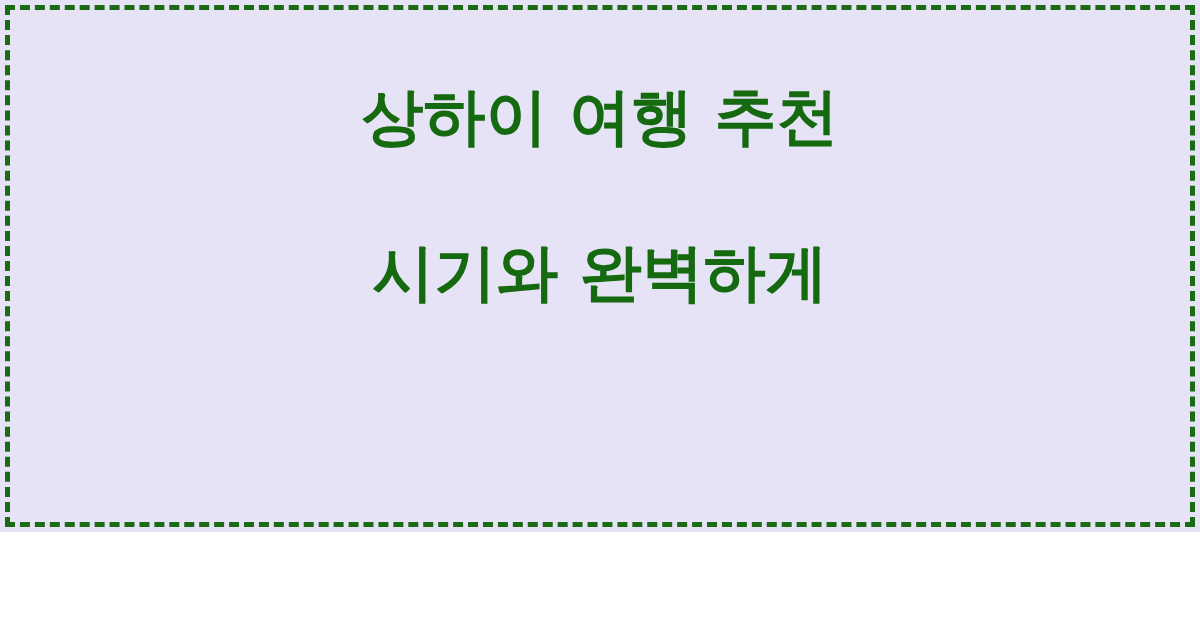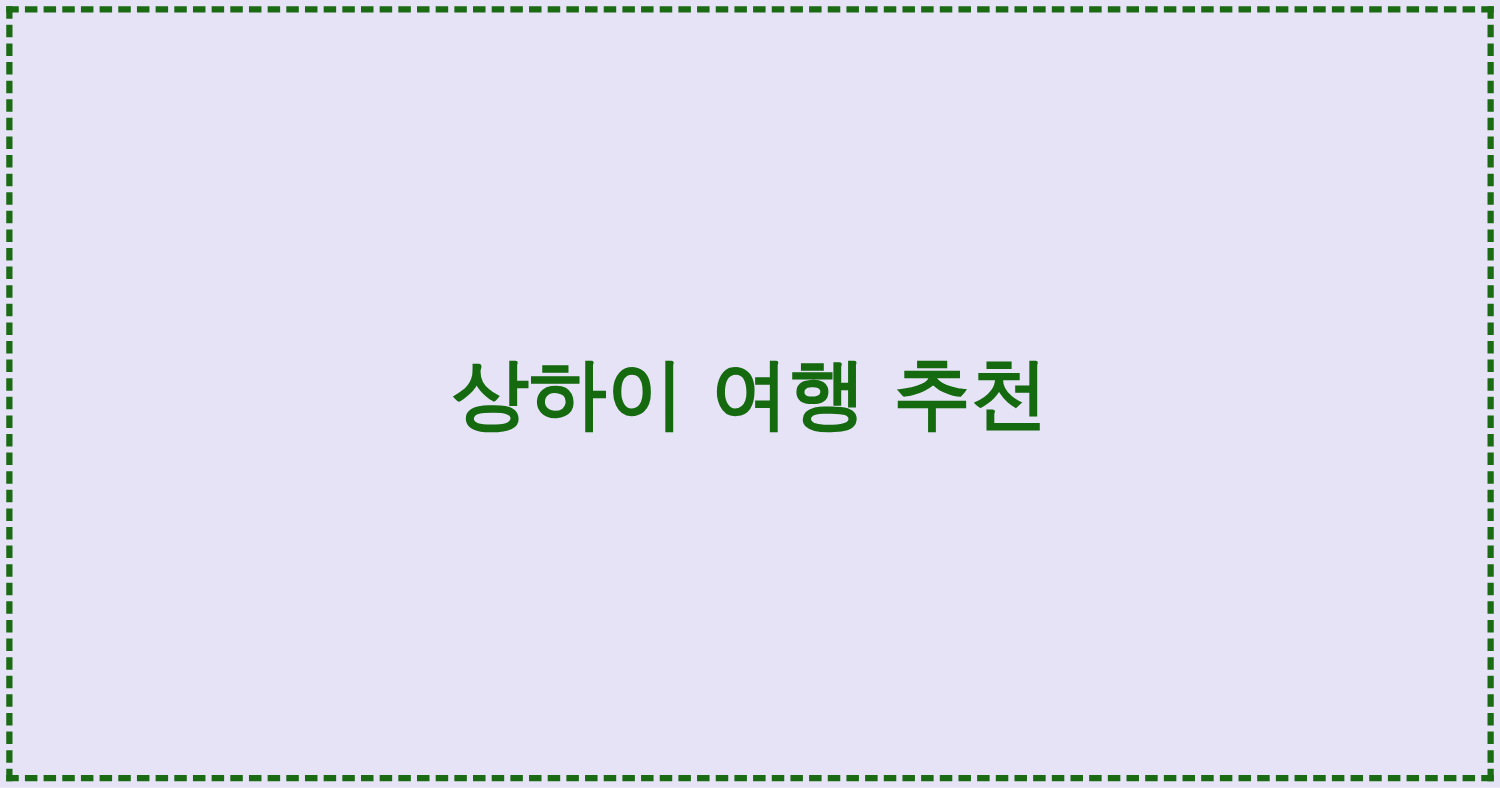--- a/index.html
+++ b/index.html
@@ -10,24 +10,24 @@
     width: 1200px;
     height: 630px;
     overflow: hidden;
     font-family: "Liberation Sans", "DejaVu Sans", sans-serif;
   }
 
   .card {
     position: relative;
     box-sizing: border-box;
     width: 1200px;
-    height: 630px;
+    height: 532px;
     background: #e6e3f7;
     display: flex;
-    align-items: center;
+    align-items: flex-start;
     justify-content: center;
   }
 
   
   .frame {
     position: absolute;
     left: 5px;
     top: 5px;
     right: 5px;
     bottom: 5px;
@@ -55,15 +55,16 @@
 </style>
 </head>
 <body>
 
 <div class="card">
 
   <div class="frame"></div>
 
   <h1 class="headline">
     <span class="line">상하이 여행 추천</span>
+    <span class="line">시기와 완벽하게</span>
   </h1>
 
 </div>
 
 </body></html>

